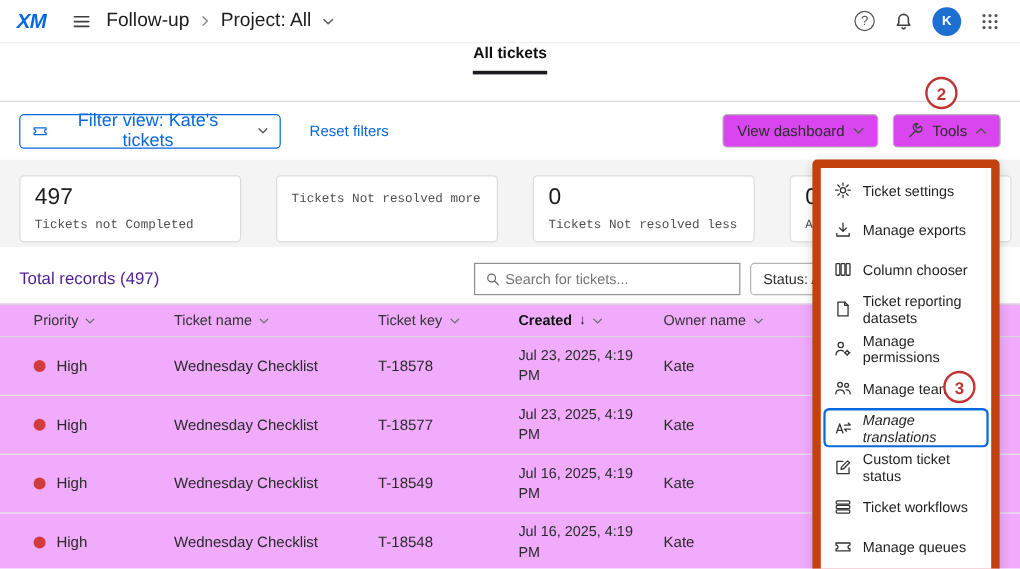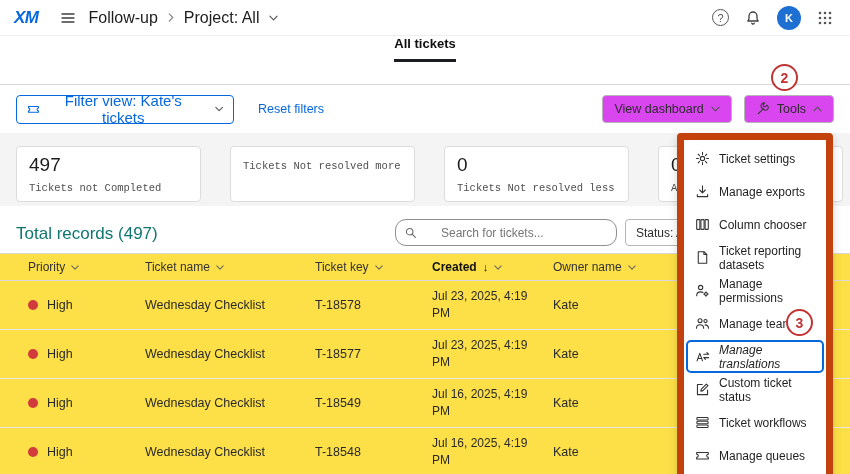--- a/index.html
+++ b/index.html
@@ -45,30 +45,30 @@
 
   
   .stats { position:absolute; top:133px; left:0; right:0; height:73px; background:#f4f4f4; display:flex; gap:29px;
            padding:13px 16px 0; }
   .stat-card { width:185px; height:56px; background:#fff; border:1px solid #dcdcdc; border-radius:4px; padding:7px 12px; flex:none; overflow:hidden; }
   .stat-value { font-size:19px; color:#1c1c1c; white-space:nowrap; }
   .stat-label { font-size:10.5px; color:#4f4f4f; margin-top:6px; white-space:nowrap; overflow:hidden;font-family:Liberation Mono, monospace; }
 
   
   .records-bar { position:absolute; top:206px; left:0; right:0; height:47px; background:#fff; }
-  .total-records { position:absolute; left:16px; top:18px; font-size:17px; color:#0f766e; }
-  .search-box { position:absolute; left:395px; top:13px; width:222px; height:27px; border:1px solid #8f8f8f; border-radius:11px;
-                display:flex; align-items:center; padding:0 8px; gap:24px; color:#666; background:#fff; }
+  .total-records { position:absolute; left:16px; top:18px; font-size:14px; color:#4c1d95; }
+  .search-box { position:absolute; left:395px; top:13px; width:222px; height:27px; border:1px solid #8f8f8f; border-radius:0;
+                display:flex; align-items:center; padding:0 8px; gap:4px; color:#666; background:#fff; }
   .search-box svg { width:13px; height:13px; flex:none; }
   .search-box input { border:none; outline:none; flex:1; font-size:12px; color:#333; font-family:inherit; min-width:0; background:transparent; }
   .status-btn { position:absolute; left:625px; top:13px; width:150px; height:27px; border:1px solid #b5b5b5; border-radius:4px;
                 background:#fff; font-size:12px; color:#2c2c2c; display:flex; align-items:center; padding:0 10px; cursor:pointer; font-family:inherit; }
 
   
-  .table { position:absolute; top:253px; left:0; right:0; bottom:0; background:#fde047; }
+  .table { position:absolute; top:253px; left:0; right:0; bottom:0; background:#f0abfc; }
   .thead, .trow { display:grid; grid-template-columns:117px 170px 117px 121px 1fr; padding-left:28px; align-items:center; }
   .thead { height:28px; border-top:1px solid #d9d9d9; border-bottom:1px solid #d9d9d9; font-size:12px; color:#333; }
   .hcell { display:flex; align-items:center; gap:6px; cursor:pointer; }
   .hcell .chev { width:8px; height:5px; color:#666; }
   .hcell.sorted span.lbl { font-weight:bold; color:#111; }
   .sort-arrow { font-size:11px; color:#111; }
   .trow { height:49px; border-bottom:1px solid #e6e6e6; font-size:12.5px; color:#2a2a2a; cursor:pointer; }
   .p-cell { display:flex; align-items:center; }
   .dot { width:10px; height:10px; border-radius:50%; background:#d23b3b; display:inline-block; margin-right:9px; flex:none; }
   .created-cell { width:106px; line-height:1.4; font-size:12px; }

